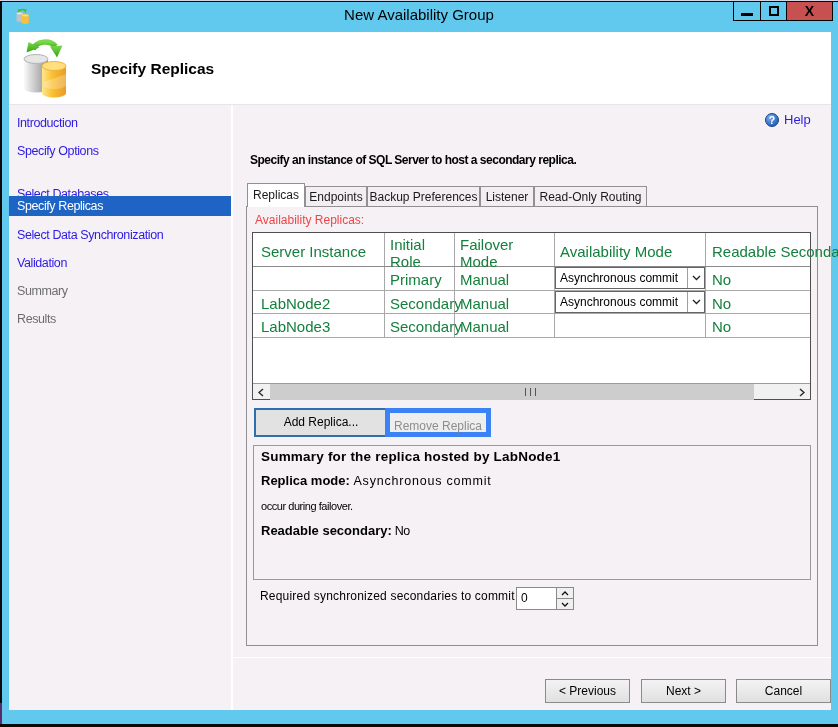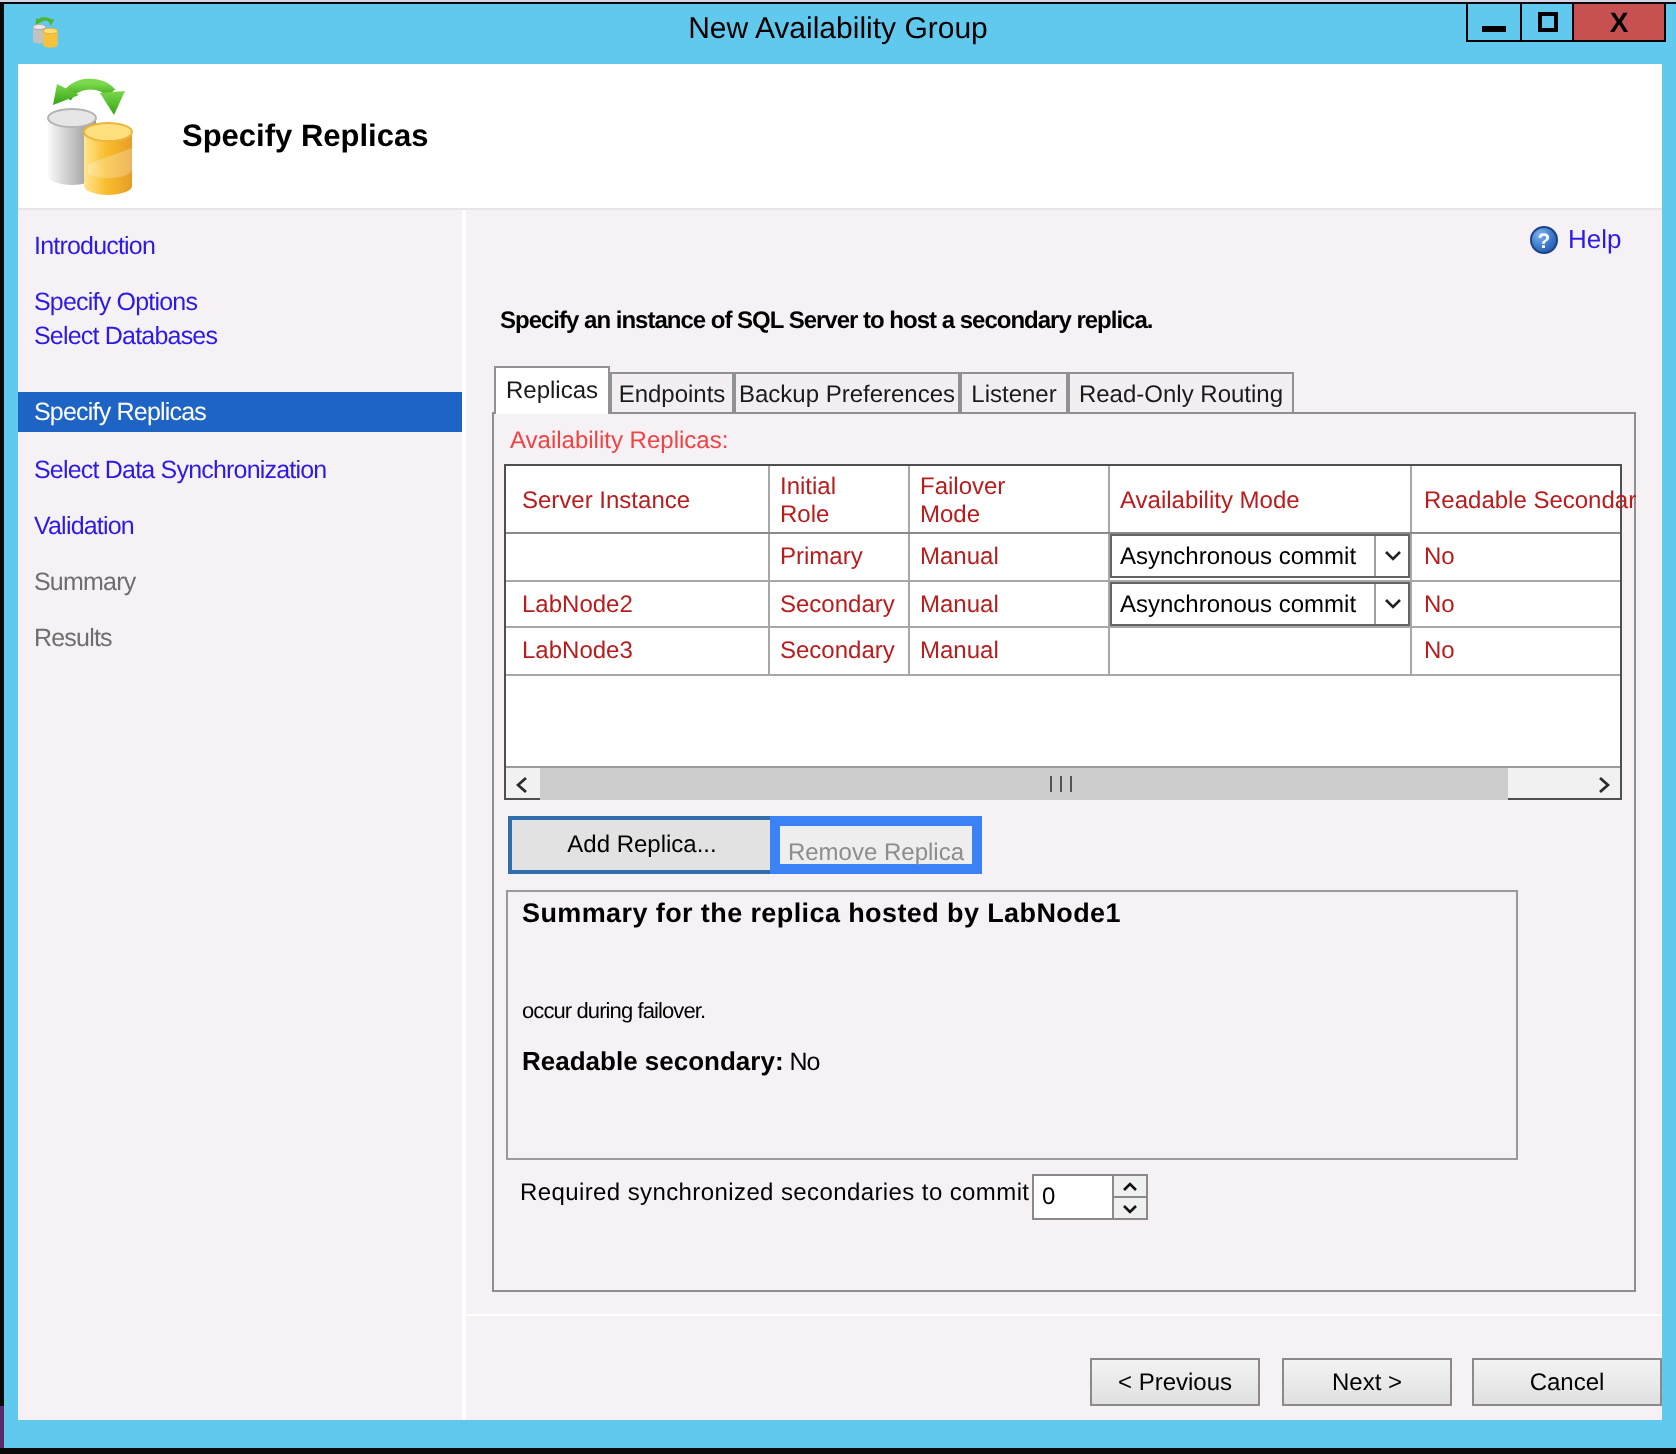--- a/index.html
+++ b/index.html
@@ -33,36 +33,36 @@
 
 .tab{position:absolute;top:186px;height:21px;background:#f3eef2;border:1px solid #919191;border-bottom:none;font-size:12px;text-align:center;line-height:20px;color:#1a1a1a}
 .tab.act{top:183px;height:24px;background:#fff;z-index:5;line-height:22px}
 
 #panel{position:absolute;left:246px;top:206px;width:572px;height:440px;border:1px solid #8f8f8f}
 #avlbl{position:absolute;left:255px;top:213px;font-size:12px;color:#ef4444}
 
 #tbl{position:absolute;left:252px;top:232px;width:559px;height:168px;background:#fff;border:1px solid #4f4f4f}
 .vline{position:absolute;top:0;width:1px;background:#a8a8a8}
 .hline{position:absolute;left:0;width:100%;height:1px;background:#a8a8a8}
-.cell{position:absolute;font-size:12px;color:#b91c1c;white-space:nowrap}
+.cell{position:absolute;font-size:15px;color:#15803d;white-space:nowrap}
 #selcell{position:absolute;left:0;top:34px;width:131px;height:23px;background:#3a99fc;color:#fff;font-size:12px;line-height:23px;padding-left:7px}
 .combo{position:absolute;left:302px;width:150px;height:22px;border:1px solid #646464;font-size:12px}
 .combo .ct{position:absolute;left:4px;top:3px}
 .combo .cb{position:absolute;right:0;top:0;width:17px;height:100%;border-left:1px solid #a0a0a0}
 
 #sbar{position:absolute;left:0px;top:150px;width:557px;height:16px;background:#f1f1f1;border-top:1px solid #9a9a9a}
 #sthumb{position:absolute;left:17px;top:0;width:484px;height:16px;background:#cdcdcd}
 #grip{position:absolute;left:255px;top:4px;width:11px;height:8px;display:flex;justify-content:space-between}
 .gb{width:1px;height:8px;background:#555}
 
 .btn{position:absolute;border:1px solid #8a8a8a;background:linear-gradient(#f3f3f3,#e0e0e0);font-size:12px;text-align:center;color:#000}
 #badd{left:254px;top:408px;width:134px;height:29px;border:2px solid #2f6fad;background:#e2e2e2;line-height:25px}
 #brem{left:385px;top:408px;width:106px;height:29px;border:5px solid #3b82f6;background:#eeeeee;color:#8d8d8d;line-height:27px}
 
-#sum{position:absolute;left:253px;top:445px;width:506px;height:135px;border:1px solid #9a9a9a;font-size:11px;color:#000;letter-spacing:-0.45px;white-space:nowrap}
+#sum{position:absolute;left:253px;top:445px;width:558px;height:135px;border:1px solid #9a9a9a;font-size:11px;color:#000;letter-spacing:-0.45px;white-space:nowrap}
 #sum .ttl{font-size:13.5px;letter-spacing:0.2px;font-weight:bold}
 #sum .lbl{font-size:12.5px;letter-spacing:-0.2px}
 #sum .lbl b{font-size:13px;letter-spacing:0}
 
 #reqlbl{position:absolute;left:260px;top:589px;font-size:12px;letter-spacing:0.2px}
 #spin{position:absolute;left:516px;top:587px;width:58px;height:23px;background:#fff;border:1px solid #8a8a8a;font-size:12px}
 #spin .num{position:absolute;left:4px;top:3px}
 .sbtn{position:absolute;right:0;width:17px;height:11px;background:#f0f0f0;border-left:1px solid #8a8a8a}
 
 #botline{position:absolute;left:233px;top:657px;width:598px;height:1px;background:#bdbdbd;border-bottom:1px solid #fff}
@@ -130,21 +130,21 @@
     <g>
       <path d="M22 28 v27 a12 4.5 0 0 0 24 0 v-27" fill="url(#ycyl)"></path>
       <path d="M24 44 L46 36 v10 a12 4.5 0 0 1 -22 3 Z" fill="#ffffff" opacity="0.25"></path>
       <ellipse cx="34" cy="28" rx="12" ry="4.5" fill="#ffdf7e" stroke="#edb53e" stroke-width="1"></ellipse>
     </g>
   </svg>
 </div>
 <div id="sidediv"></div>
 <div class="nav" style="top:109px">Introduction</div>
 <div class="nav" style="top:137px">Specify Options</div>
-<div class="nav" style="top:154px">Select Databases</div>
+<div class="nav" style="top:180px">Select Databases</div>
 <div id="navsel">Specify Replicas</div>
 <div class="nav" style="top:221px">Select Data Synchronization</div>
 <div class="nav" style="top:249px">Validation</div>
 <div class="nav dis" style="top:277px">Summary</div>
 <div class="nav dis" style="top:305px">Results</div>
 
 <div id="help">
   <svg class="abs" style="left:-19px;top:1px" width="14" height="14" viewBox="0 0 14 14">
     <defs>
         <radialGradient id="hg" cx="0.35" cy="0.3" r="0.9">
@@ -225,20 +225,21 @@
         <path d="M1 1 L5 4.5 L1 8" fill="none" stroke="#2a2a2a" stroke-width="1.4"></path>
       </svg>
   </div>
 </div>
 
 <div class="btn" id="badd">Add Replica...</div>
 <div class="btn" id="brem">Remove Replica</div>
 
 <div id="sum">
   <div class="abs ttl" style="left:7px;top:3px">Summary for the replica hosted by LabNode1</div>
+  <div class="abs lbl" style="left:7px;top:27px;letter-spacing:0.8px"><b>Replica mode:</b> Asynchronous commit</div>
   <div class="abs" style="left:7px;top:54px">occur during failover.</div>
   <div class="abs lbl" style="left:7px;top:77px;letter-spacing:-0.5px"><b>Readable secondary:</b> No</div>
 </div>
 
 <div id="reqlbl">Required synchronized secondaries to commit</div>
 <div id="spin">
   <span class="num">0</span>
   <span class="sbtn" style="top:0">
       <svg style="position:absolute;left:4px;top:3px" width="8" height="5" viewBox="0 0 8 5">
         <path d="M1 4 L4 1 L7 4" fill="none" stroke="#111" stroke-width="1.3"></path>

